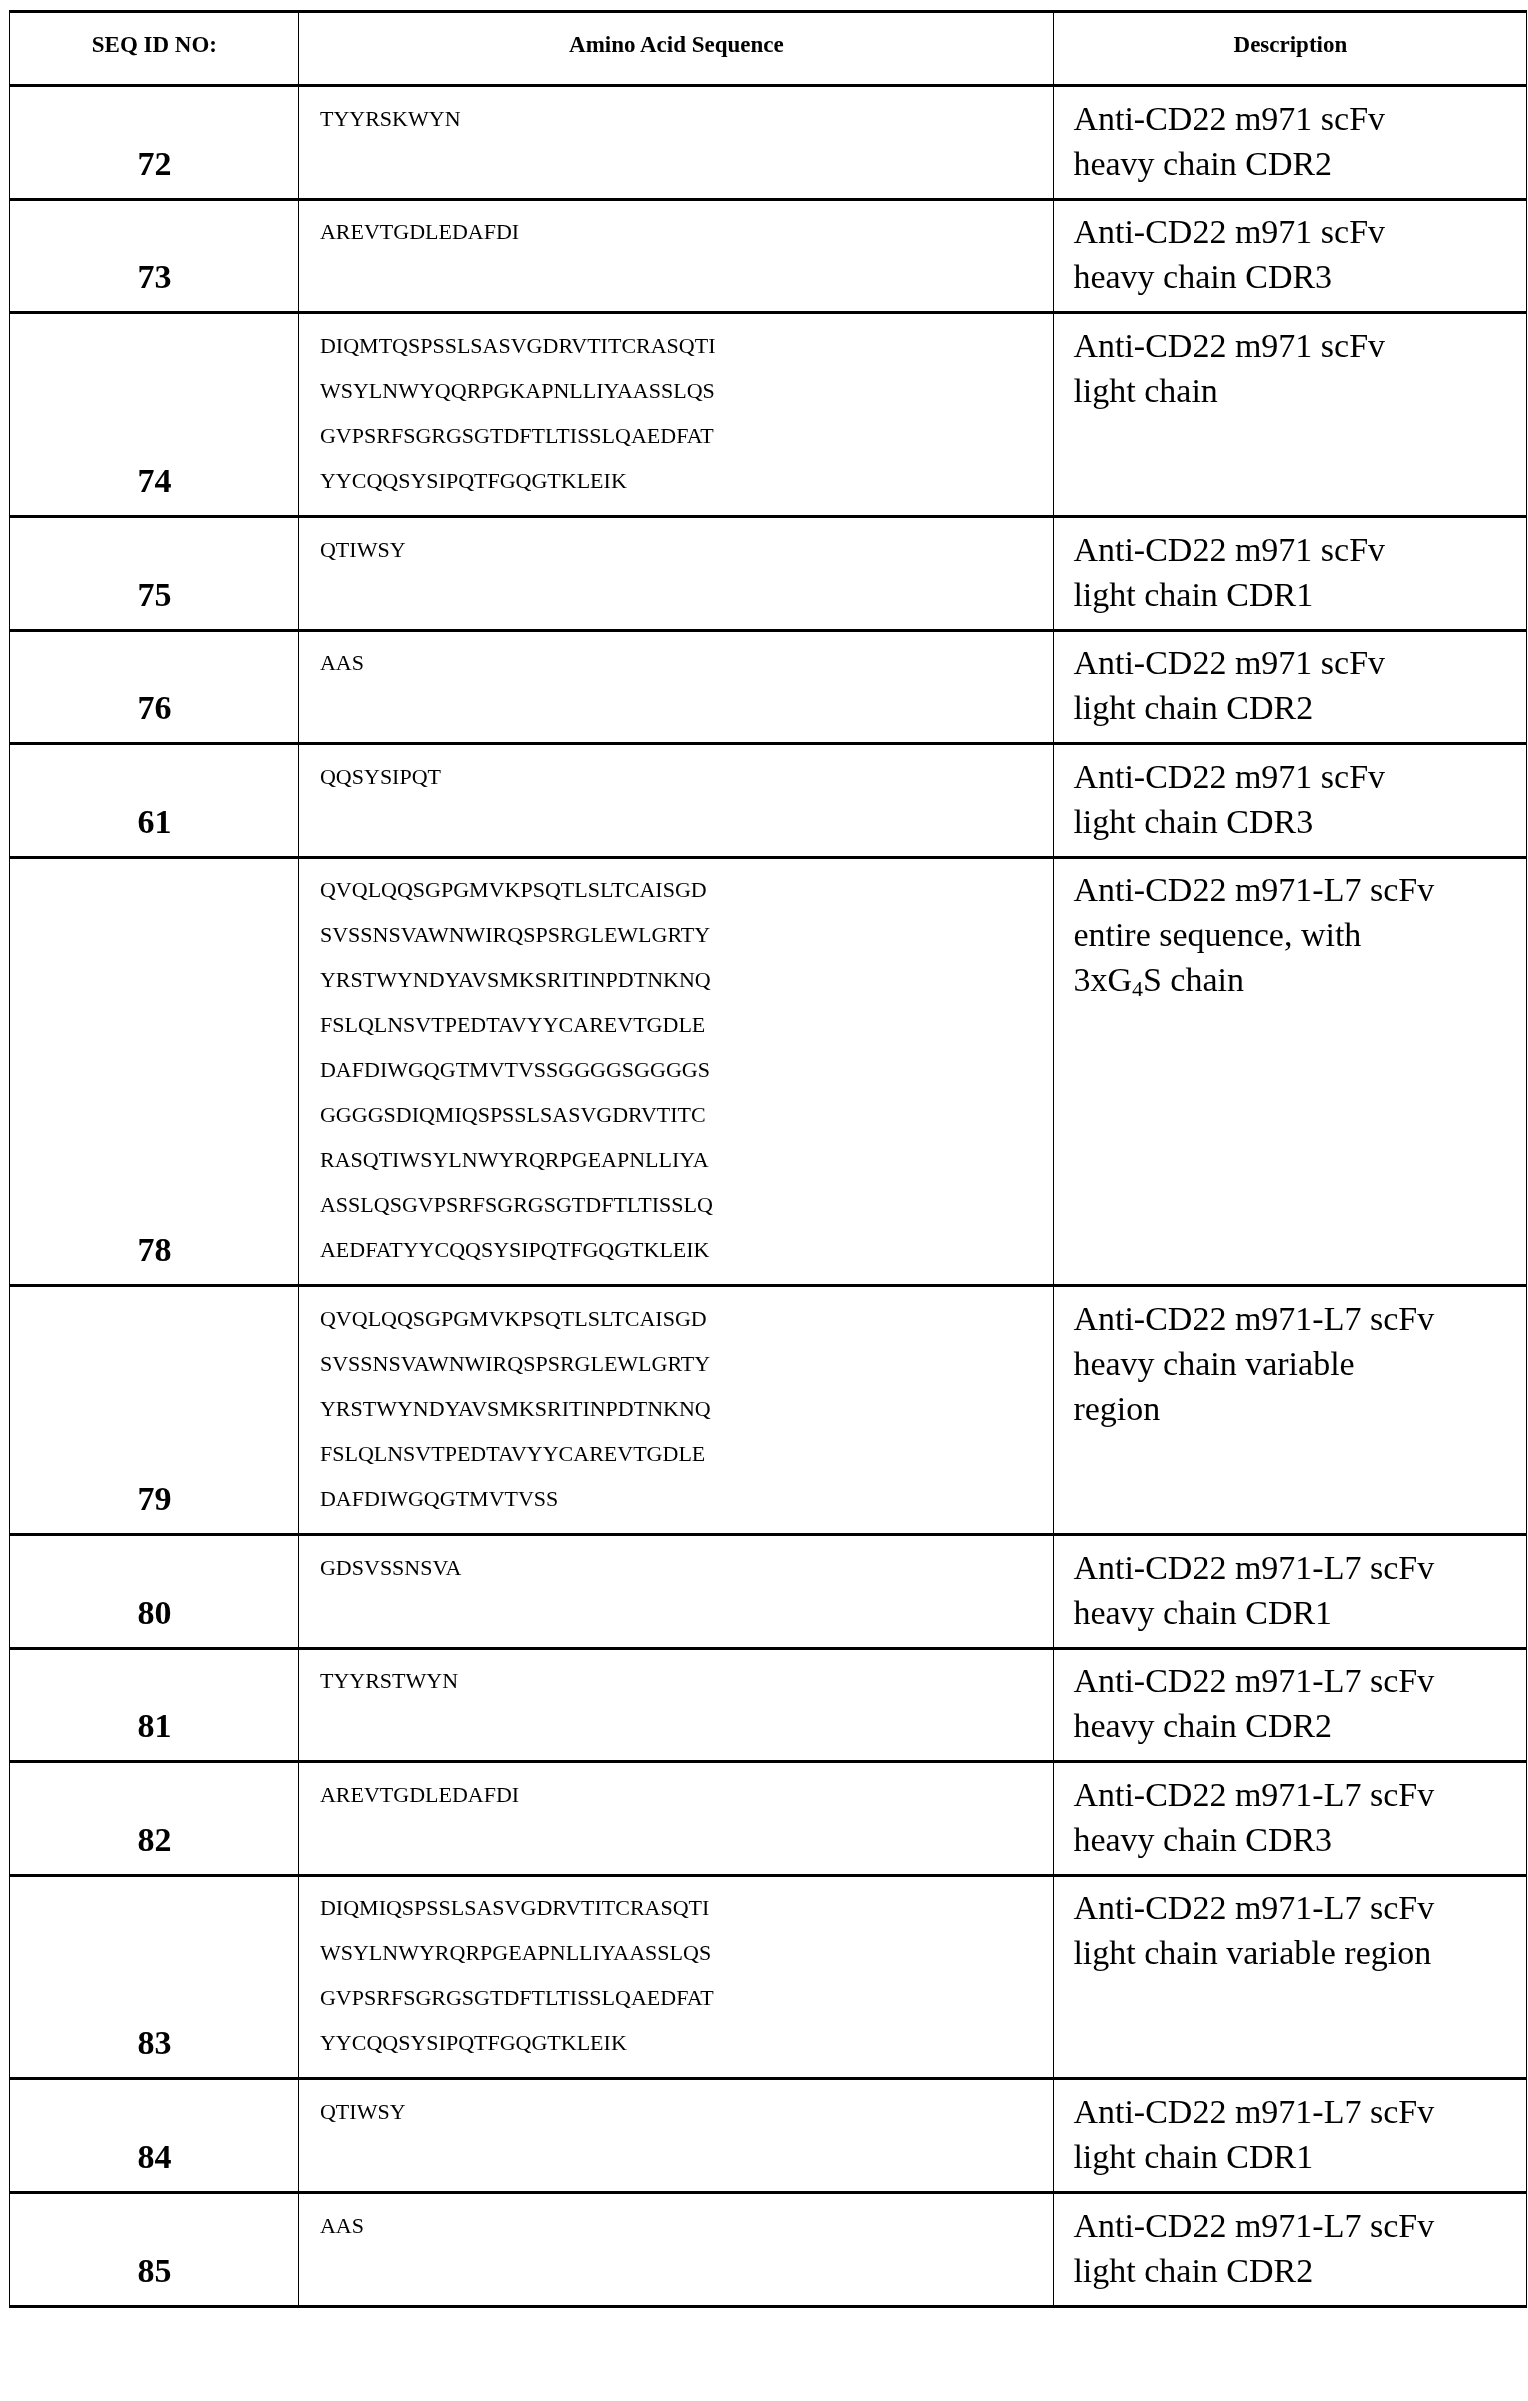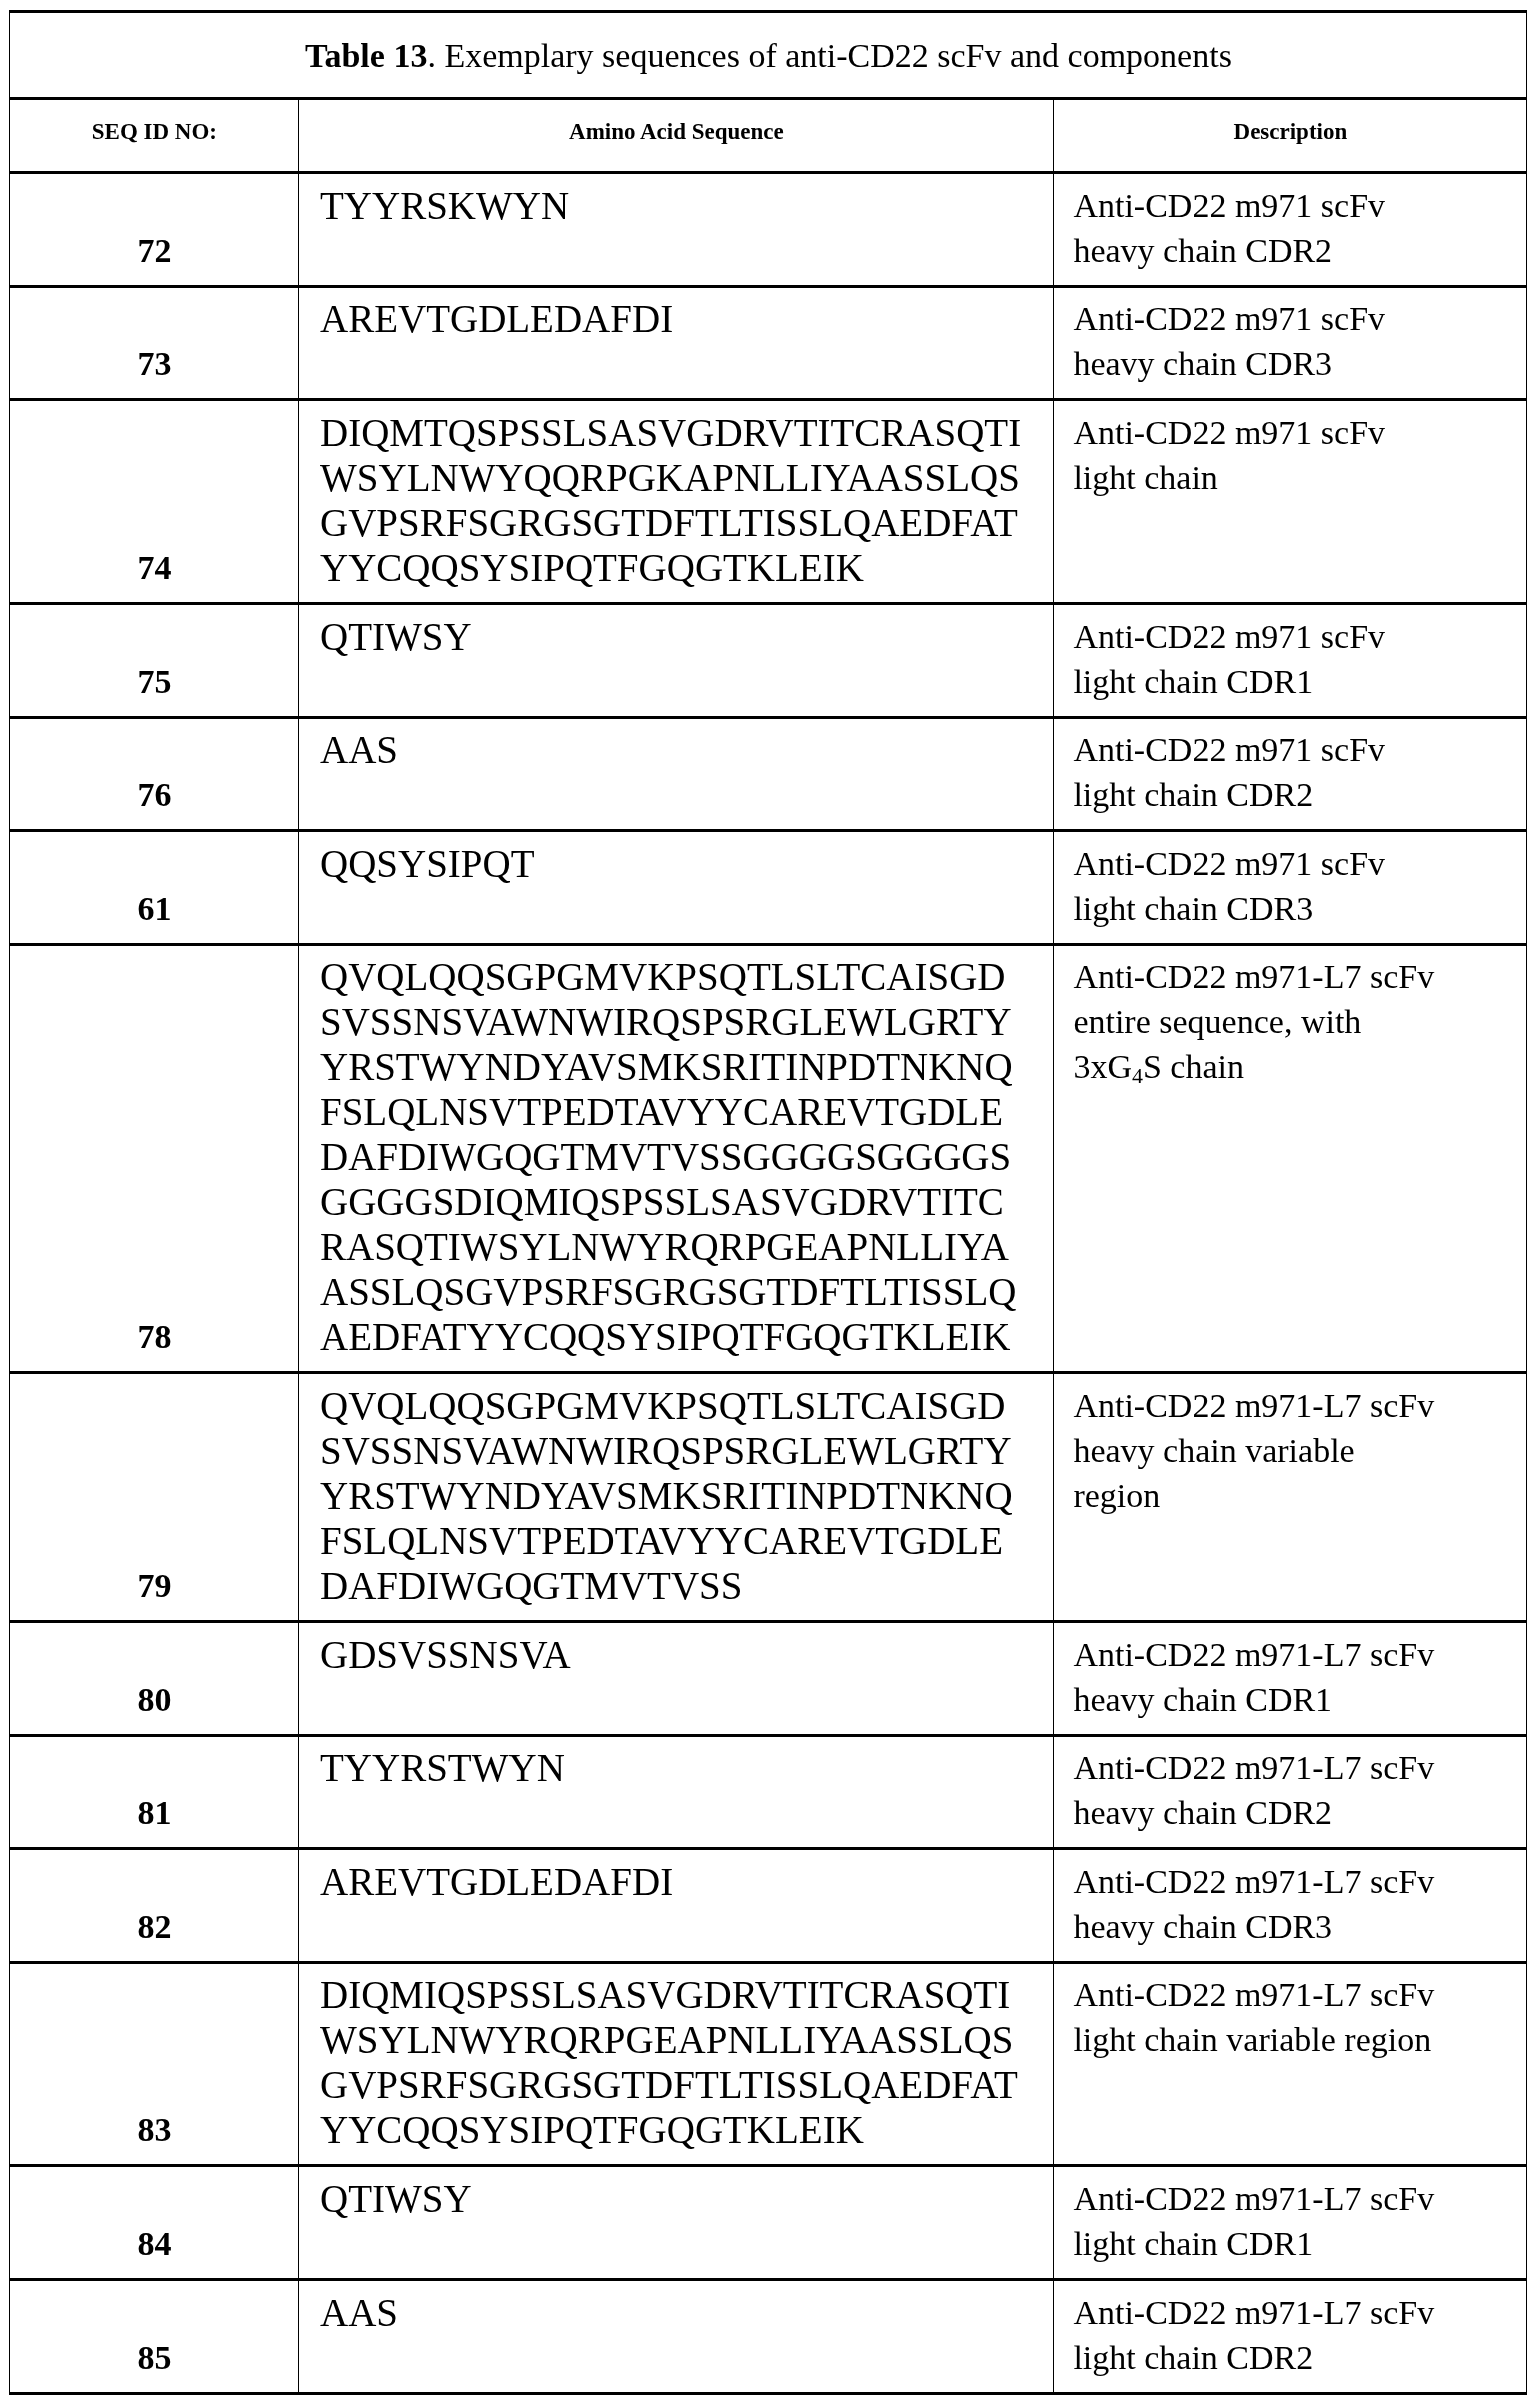--- a/index.html
+++ b/index.html
@@ -13,40 +13,37 @@
   .title-cell { height: 84px; text-align: center; vertical-align: middle !important;
          font-size: 34px; line-height: 45px; }
   .title-cell b { font-weight: bold; }
   .hdr th { height: 63px; font-size: 23px; font-weight: bold; text-align: center;
          vertical-align: middle; line-height: 45px; padding-bottom: 8px; }
   .c1 { width: 289px; }
   .c2 { width: 755px; }
   .c3 { width: 473px; }
   .id-cell { text-align: center; vertical-align: bottom !important;
          font-size: 34px; line-height: 45px; padding-bottom: 12px !important; font-weight: bold; }
-  .seq-cell { font-size: 39px; line-height: 45px; padding: 8.6px 0 12px 20.6px !important;
+  .seq-cell { font-size: 22px; line-height: 45px; padding: 8.6px 0 12px 20.6px !important;
          letter-spacing: 0px; }
   .seq-line { display: block; white-space: nowrap; }
   .desc-cell { font-size: 34px; line-height: 45px; padding: 8.6px 8.6px 12px 19px !important; }
   .desc-line { display: block; white-space: nowrap; }
   sub.sub { font-size: 22px; vertical-align: -5.1px; line-height: 0; }
 </style>
 </head>
 <body>
 
 <table class="tbl">
   <colgroup>
       <col class="c1">
       <col class="c2">
       <col class="c3">
     </colgroup>
   <tbody>
-      <tr>
-    <td colspan="3" class="title-cell"><b>Table 13</b><span>.  Exemplary sequences of anti-CD22 scFv and components</span></td>
-  </tr>
   <tr class="hdr">
     <th>SEQ ID NO:</th>
     <th>Amino Acid Sequence</th>
     <th>Description</th>
   </tr>
   </tbody>
     <tbody id="rows">
       <tr>
         <td class="id-cell">72</td>
         <td class="seq-cell">

